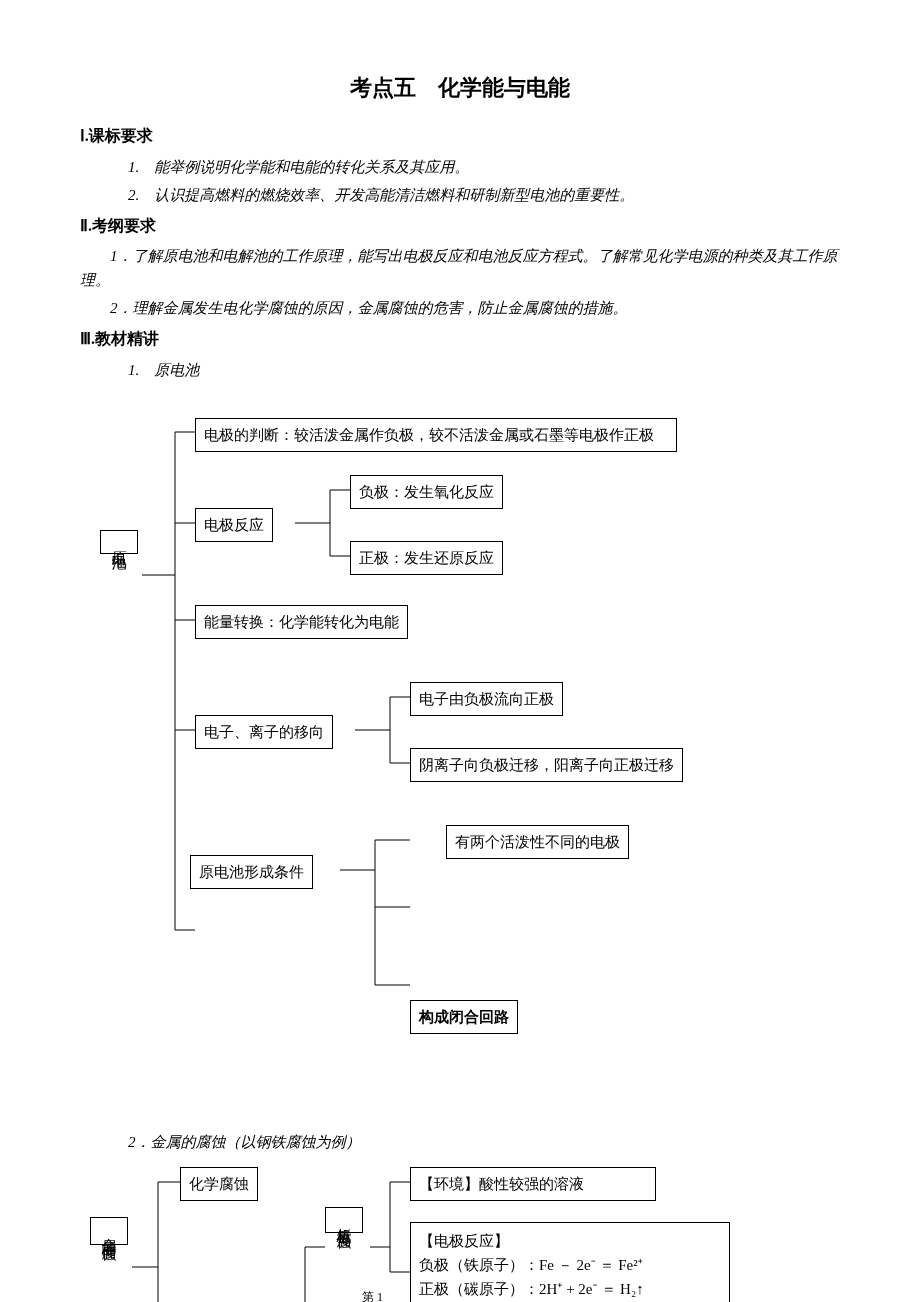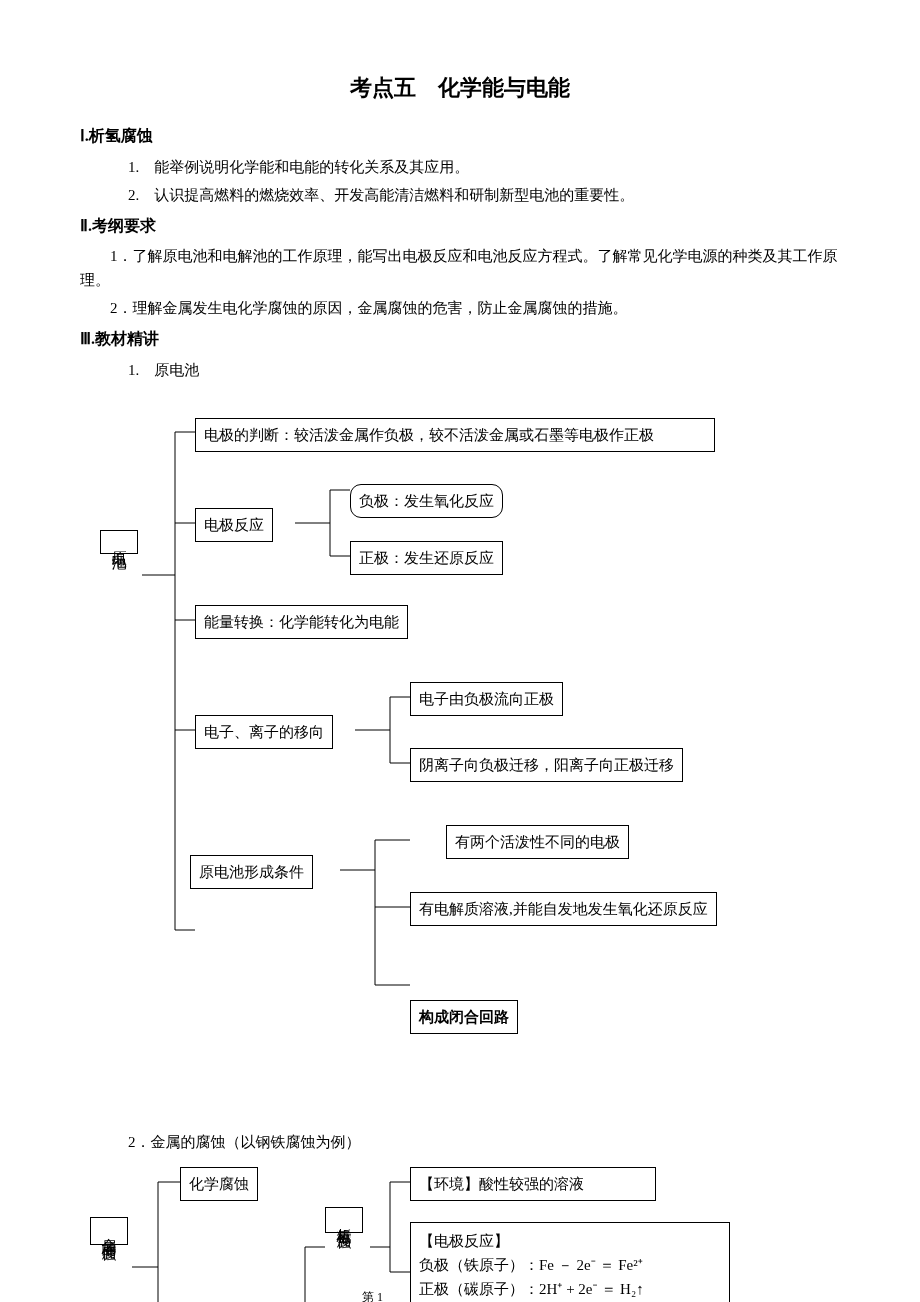--- a/index.html
+++ b/index.html
@@ -1,34 +1,34 @@
 <!DOCTYPE html>
 <html><head>
   <meta charset="utf-8">
   <style>
     * { margin: 0; padding: 0; box-sizing: border-box; }
     body { width: 920px; margin: 0 auto; font-family: "SimSun", "Songti SC", serif; font-size: 15px; line-height: 1.6; color: #000; background: #fff; padding: 70px 80px 0 80px; }
     .title { text-align: center; font-size: 22px; font-weight: bold; margin-bottom: 18px; font-family: "SimHei", "Heiti SC", sans-serif; }
     .sec-head { font-weight: bold; font-size: 16px; margin-top: 6px; margin-bottom: 6px; }
     .indent { text-indent: 2em; margin-left: 1.2em; margin-bottom: 4px; }
     .indent-d { text-indent: 2em; margin-bottom: 4px; }
-    .para { margin-bottom: 4px; }
+    .para { margin-bottom: 4px; font-style: italic; }
     .diagram-wrap { position: relative; margin: 28px 0 80px 0; height: 640px; }
     .box { position: absolute; border: 1px solid #000; background: #fff; padding: 4px 8px; display: flex; align-items: center; font-size: 15px; }
     .vbox { writing-mode: vertical-rl; text-orientation: upright; padding: 8px 6px; letter-spacing: 2px; }
     svg.connectors { position: absolute; top: 0; left: 0; width: 100%; height: 100%; pointer-events: none; }
     svg.connectors line { stroke: #000; stroke-width: 1; }
     .diagram2-wrap { position: relative; height: 200px; margin-top: 8px; }
   </style>
 </head>
 <body>
 
 <div class="title">考点五　化学能与电能</div>
 
-<div class="sec-head">Ⅰ.析氢腐蚀</div>
+<div class="sec-head">Ⅰ.课标要求</div>
 <div class="indent para">1.　能举例说明化学能和电能的转化关系及其应用。</div>
 <div class="indent para">2.　认识提高燃料的燃烧效率、开发高能清洁燃料和研制新型电池的重要性。</div>
 
 <div class="sec-head">Ⅱ.考纲要求</div>
 <div class="indent-d para">1．了解原电池和电解池的工作原理，能写出电极反应和电池反应方程式。了解常见化学电源的种类及其工作原理。</div>
 <div class="indent-d para">2．理解金属发生电化学腐蚀的原因，金属腐蚀的危害，防止金属腐蚀的措施。</div>
 
 <div class="sec-head">Ⅲ.教材精讲</div>
 <div class="indent para">1.　原电池</div>
 
@@ -61,35 +61,34 @@
     <line x1="260" y1="460" x2="295" y2="460"></line>
     <line x1="295" y1="430" x2="295" y2="575"></line>
     <line x1="295" y1="430" x2="330" y2="430"></line>
     <line x1="295" y1="497" x2="330" y2="497"></line>
     <line x1="295" y1="575" x2="330" y2="575"></line>
 
   </svg>
 
   <div class="box vbox" style="left:20px; top:120px;">原电池</div>
 
-  <div class="box" style="left:115px; top:8px; width:520px;">电极的判断：较活泼金属作负极，较不活泼金属或石墨等电极作正极</div>
+  <div class="box" style="left:115px; top:8px; width:482px;">电极的判断：较活泼金属作负极，较不活泼金属或石墨等电极作正极</div>
 
   <div class="box" style="left:115px; top:98px;">电极反应</div>
-  <div class="box" style="left:270px; top:74px;border-radius:11px;">负极：发生氧化反应</div>
+  <div class="box" style="left:270px; top:65px;">负极：发生氧化反应</div>
   <div class="box" style="left:270px; top:131px;">正极：发生还原反应</div>
 
   <div class="box" style="left:115px; top:195px;">能量转换：化学能转化为电能</div>
 
   <div class="box" style="left:115px; top:305px;">电子、离子的移向</div>
   <div class="box" style="left:330px; top:272px;">电子由负极流向正极</div>
   <div class="box" style="left:330px; top:338px;">阴离子向负极迁移，阳离子向正极迁移</div>
 
   <div class="box" style="left:110px; top:445px;">原电池形成条件</div>
   <div class="box" style="left:330px; top:415px;margin-left:36px;">有两个活泼性不同的电极</div>
-  <div class="box" style="left:330px; top:482px;">有电解质溶液,并能自发地发生氧化还原反应</div>
   <div class="box" style="left:330px; top:590px;font-weight:bold;">构成闭合回路</div>
 </div>
 
 <div class="indent para">2．金属的腐蚀（以钢铁腐蚀为例）</div>
 
 <div class="diagram2-wrap">
   <svg class="connectors" viewBox="0 0 760 200">
     <line x1="52" y1="105" x2="78" y2="105"></line>
     <line x1="78" y1="20" x2="78" y2="160"></line>
     <line x1="78" y1="20" x2="100" y2="20"></line>

